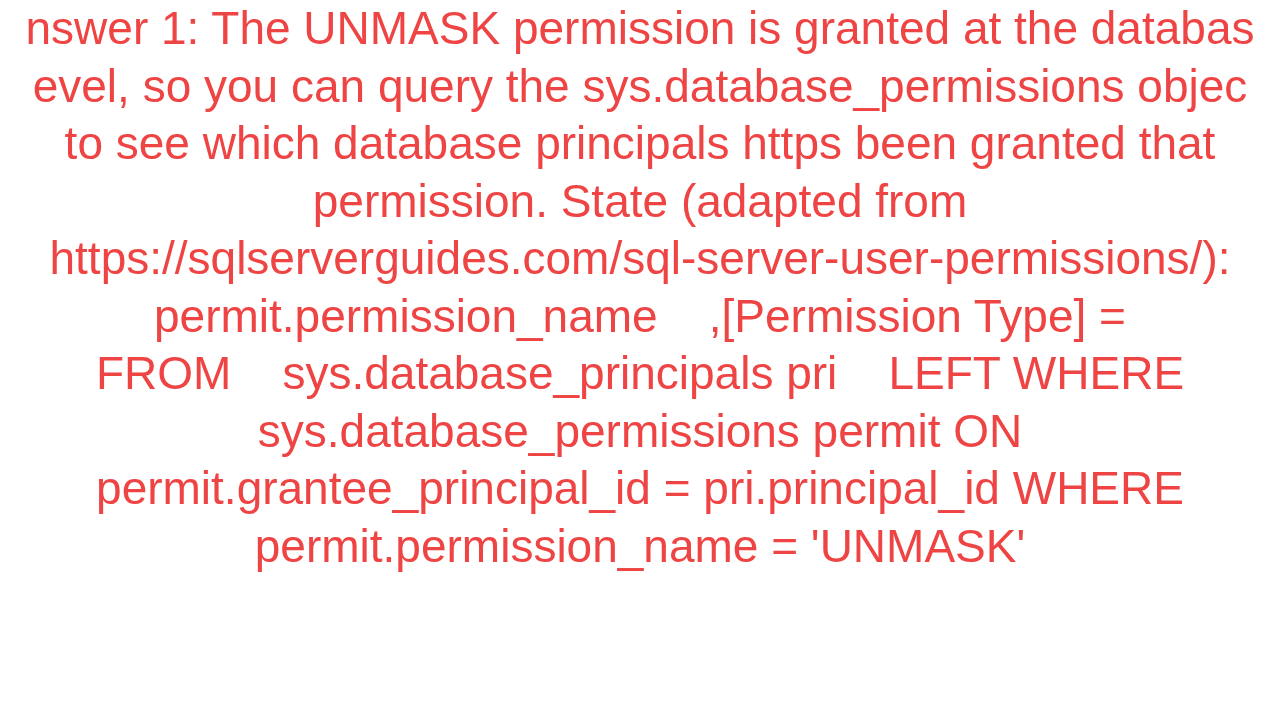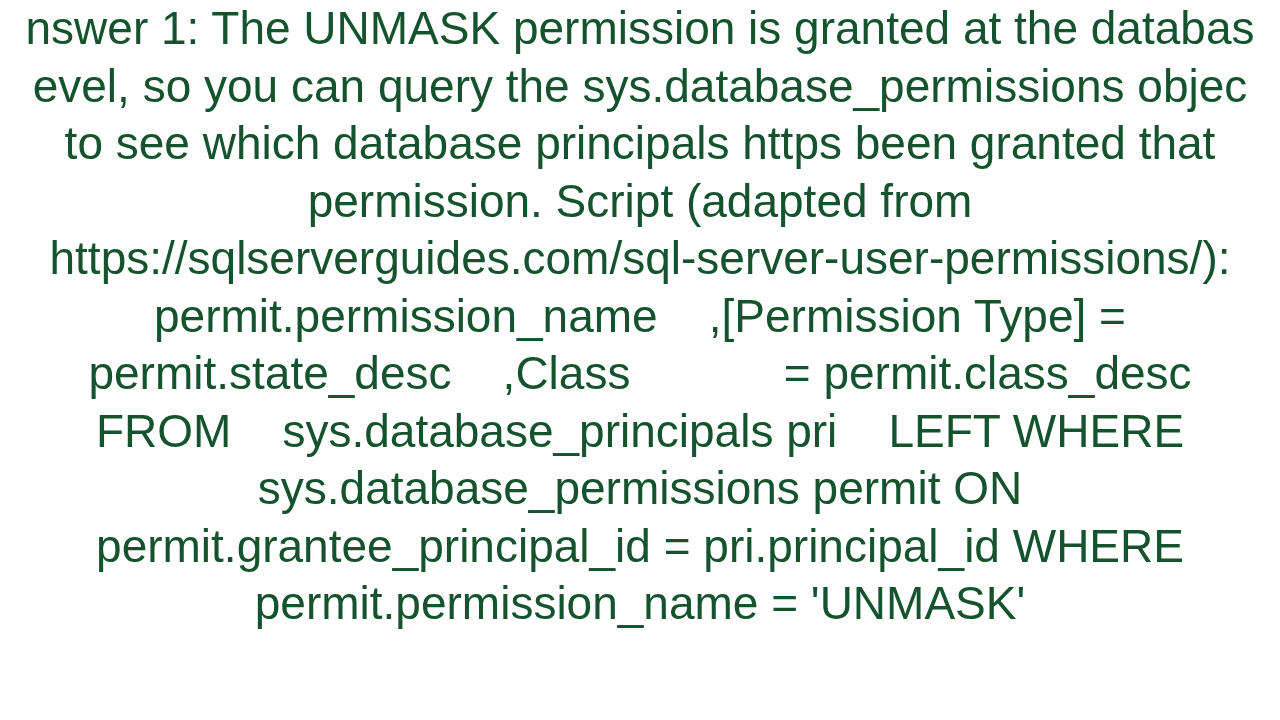--- a/index.html
+++ b/index.html
@@ -33,34 +33,33 @@
       width: 100%;
       padding: 0 8px;
       font-family: Arial, sans-serif;
     }
 
     .code-line {
       font-family: Arial, sans-serif;
       font-size: 46px;
       line-height: 1.25;
       text-align: center;
-      color: #14532d;
+      color: #ef4444;
       white-space: pre-wrap;
     }
   </style>
 </head>
 <body>
 
 <div class="content-area">
   <div class="text-block">
     <div class="code-line">nswer 1: The UNMASK permission is granted at the databas</div>
     <div class="code-line">evel, so you can query the sys.database_permissions objec</div>
     <div class="code-line">to see which database principals https been granted that</div>
-    <div class="code-line">permission. Script (adapted from</div>
+    <div class="code-line">permission. State (adapted from</div>
     <div class="code-line">https://sqlserverguides.com/sql-server-user-permissions/):</div>
     <div class="code-line">permit.permission_name    ,[Permission Type] =</div>
-    <div class="code-line">permit.state_desc    ,Class            = permit.class_desc</div>
     <div class="code-line">FROM    sys.database_principals pri    LEFT WHERE</div>
     <div class="code-line">sys.database_permissions permit ON</div>
     <div class="code-line">permit.grantee_principal_id = pri.principal_id WHERE</div>
     <div class="code-line">permit.permission_name = 'UNMASK'</div>
   </div>
 </div>
 
 </body></html>

